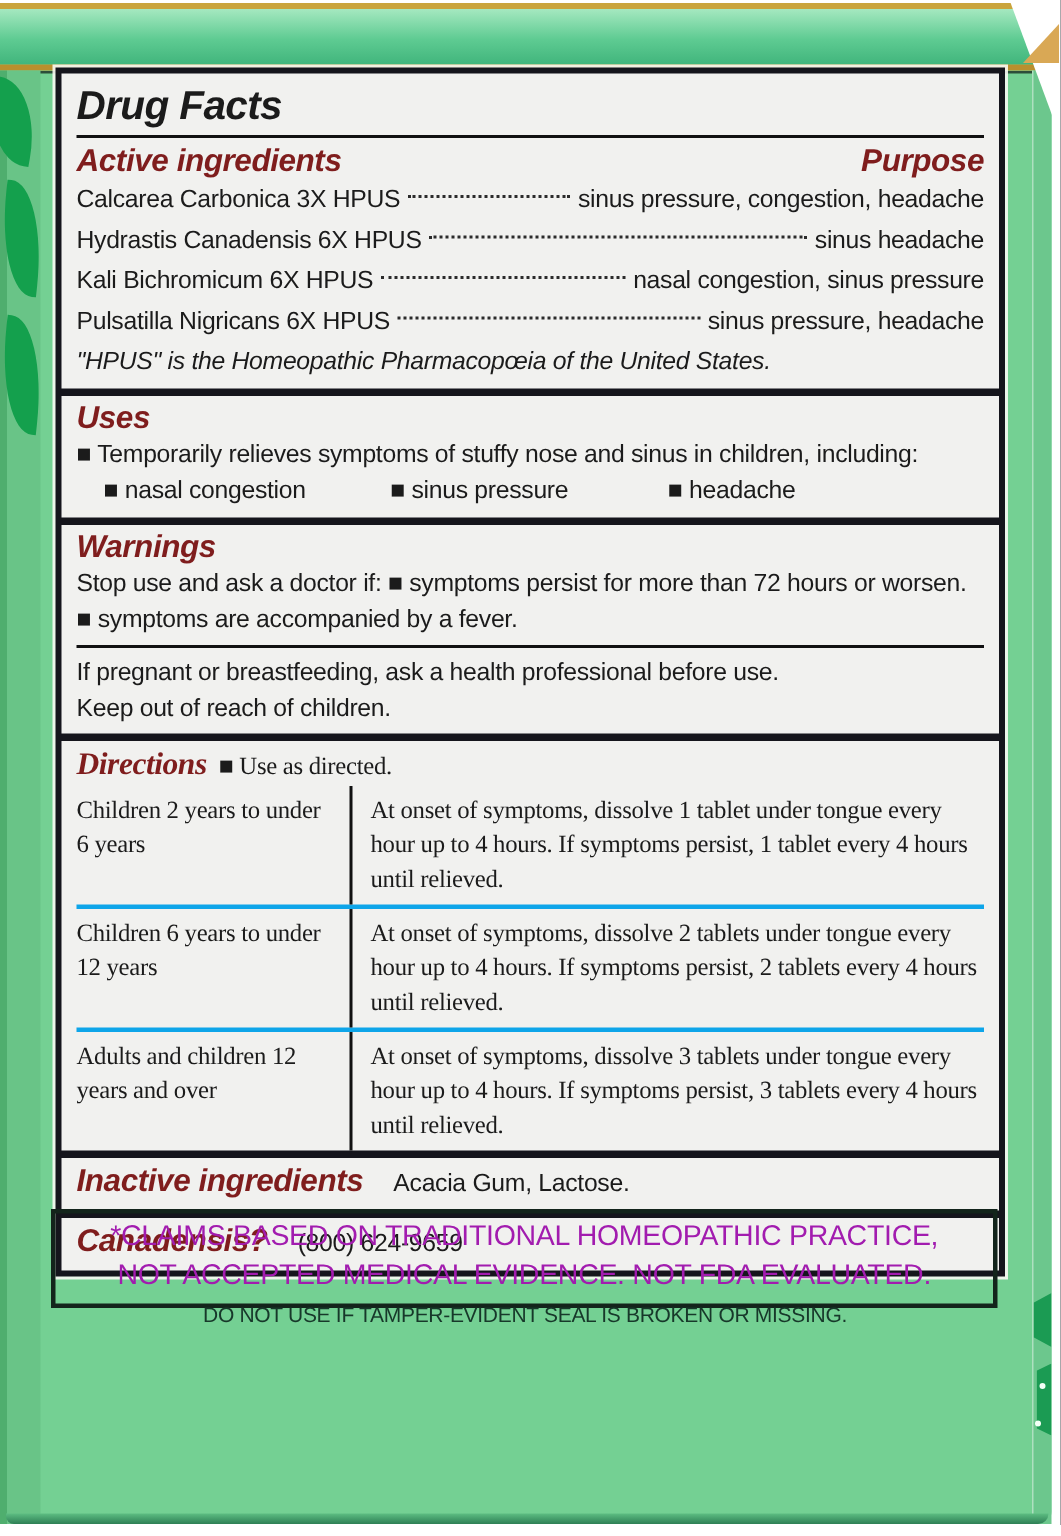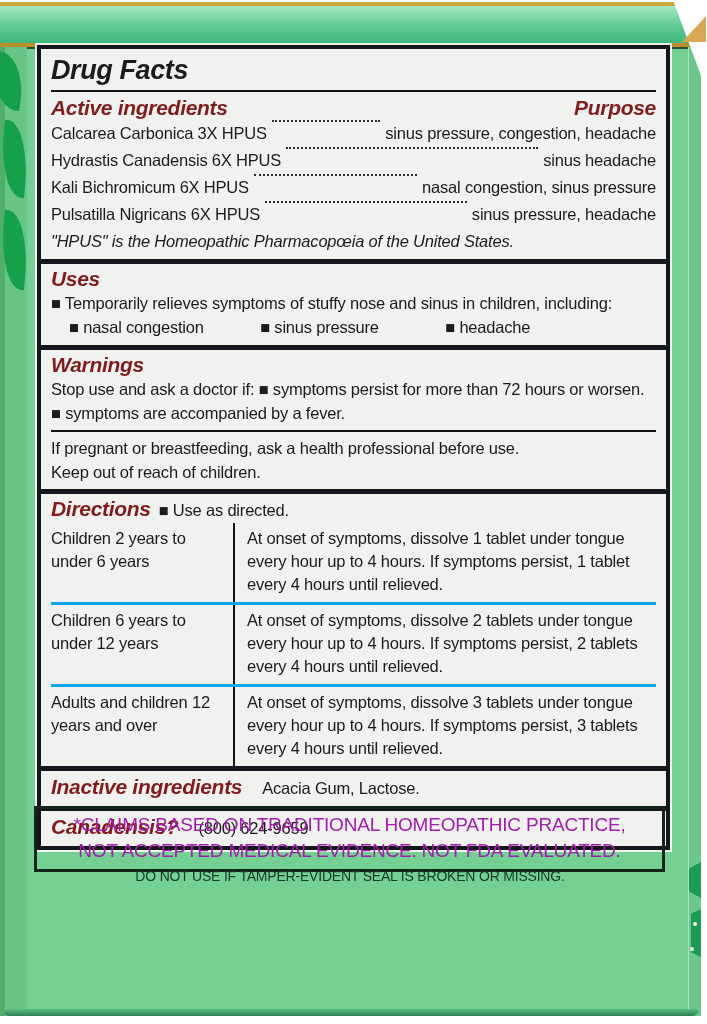--- a/index.html
+++ b/index.html
@@ -48,21 +48,21 @@
         box-shadow:0 0 0 2px rgba(250,250,244,0.9); color:#1b1b1b; }
   .sec { background:#f1f1ef; padding:3px 10px 5px 10px; }
 
   .h { font-style:italic; font-weight:bold; font-size:21px; letter-spacing:-0.3px; color:#7f1d1d; }
   .title { font-style:italic; font-weight:bold; font-size:27px; letter-spacing:-0.4px;
         padding:3px 0 4px 0; border-bottom:2px solid #111; }
   .body-txt { font-size:16.5px; letter-spacing:-0.2px; line-height:24px; }
   .b { font-weight:normal; }
 
   .ai-head { display:flex; justify-content:space-between; align-items:baseline; margin-top:4px; }
-  .ai-row { display:flex; align-items:flex-start; font-size:16.5px; letter-spacing:-0.2px; line-height:27px; }
+  .ai-row { display:flex; align-items:center; font-size:16.5px; letter-spacing:-0.2px; line-height:27px; }
   .leader { flex:1; border-bottom:2px dotted #2b2b2b; margin:0 5px 6px 5px; min-width:16px; }
   .footnote { font-style:italic; font-size:16.5px; letter-spacing:-0.2px; line-height:25px; margin-top:1px; }
 
   .uses-bullets { line-height:25px; font-size:16.5px; letter-spacing:-0.2px; }
   .ub-1 { margin-left:18px; } .ub-2 { margin-left:52px; } .ub-3 { margin-left:62px; }
 
   .warn-rule { border-top:2px solid #111; margin:5px 0 4px 0; }
 
   .dir-headrow { display:flex; align-items:baseline; gap:8px; padding-bottom:2px; }
   .dir-note { font-size:16.5px; letter-spacing:-0.2px; }
@@ -151,21 +151,21 @@
       <div class="body-txt">
         <span class="b">Stop use and ask a doctor if:</span><span> ■ symptoms persist for more than 72 hours or worsen. ■ symptoms are accompanied by a fever.</span>
       </div>
       <div class="warn-rule"></div>
       <div class="body-txt">
         <span class="b">If pregnant or breastfeeding,</span><span> ask a health professional before use.</span>
       </div>
       <div class="body-txt b">Keep out of reach of children.</div>
     </div>
 
-    <div class="sec" style="padding-left:10px; padding-right:10px; padding-bottom:0;">
+    <div class="sec" style="padding-left:10px; padding-right:10px; padding-bottom:0;font-family:Liberation Serif, serif;">
       <div class="dir-headrow">
         <span class="h">Directions</span>
         <span class="dir-note">■ Use as directed.</span>
       </div>
       <div class="dir-row">
         <div class="dir-who">Children 2 years to under 6 years</div>
         <div class="dir-how">At onset of symptoms, dissolve 1 tablet under tongue every hour up to 4 hours. If symptoms persist, 1 tablet every 4 hours until relieved.</div>
       </div>
       <div class="dir-row">
         <div class="dir-who">Children 6 years to under 12 years</div>

